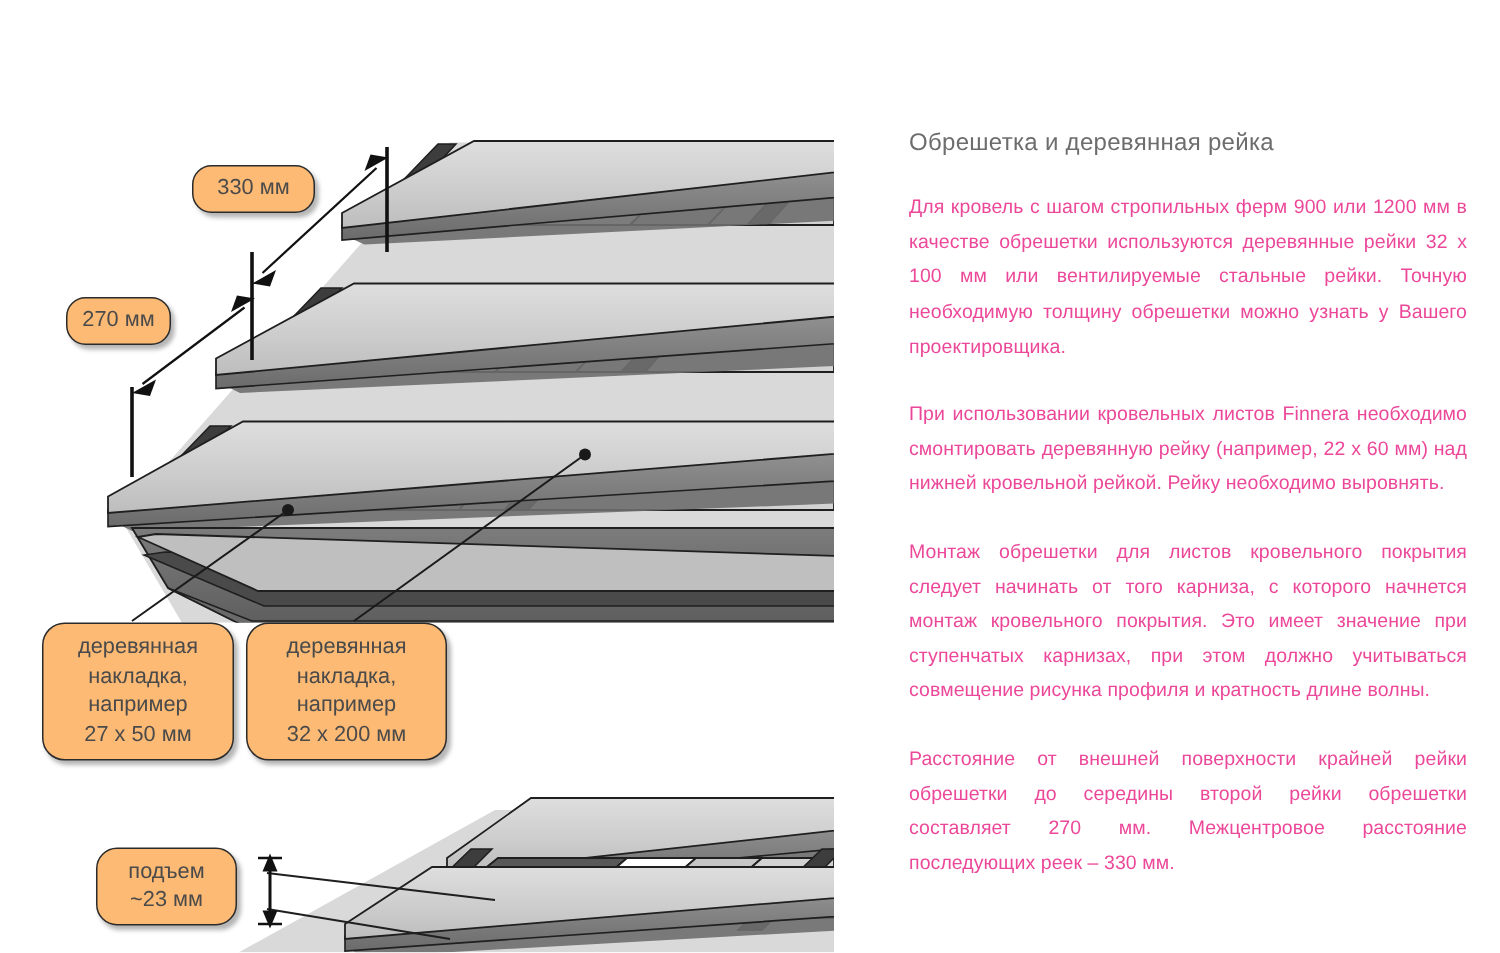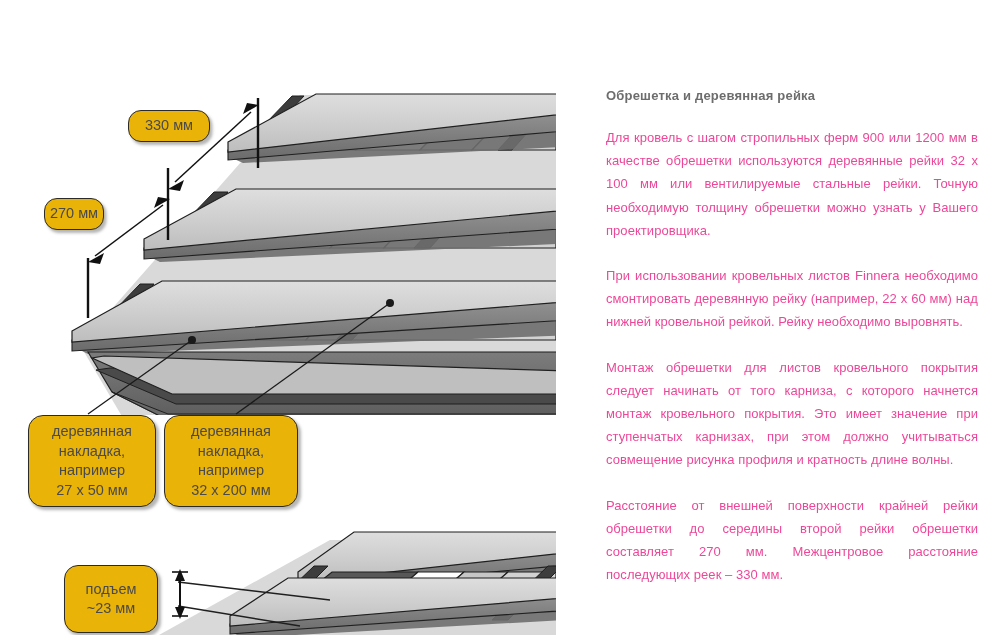--- a/index.html
+++ b/index.html
@@ -39,64 +39,64 @@
   }
 
   
   #text-column {
     position: absolute;
     left: 606px;
     top: 88px;
     width: 372px;
   }
   #article-heading {
-    font-size: 13px;
+    font-size: 16px;
     color: #6d6d6d;
     letter-spacing: 0.2px;
     margin: 0 0 22px 0;
-    font-weight: bold;
+    font-weight: normal;
     line-height: 16px;
   }
   .article-paragraph {
     font-size: 13px;
     color: #ec4899;
     text-align: justify;
     line-height: 23.2px;
     margin: 0 0 22px 0;
     letter-spacing: 0.05px;
   }
   .article-paragraph:last-child {
     margin-bottom: 16px;
   }
 
   
   .callout {
     position: absolute;
     box-sizing: border-box;
-    background: #eab308;
+    background: #fdba74;
     border: 1.6px solid #2b2b2b;
     border-radius: 13px;
     box-shadow: 2.5px 3px 3px rgba(90,90,90,0.45);
     color: #4a4a4a;
     font-size: 14.5px;
     text-align: center;
     display: flex;
     flex-direction: column;
     align-items: center;
     justify-content: center;
     line-height: 19.5px;
     z-index: 5;
   }
   .callout span { display: block; white-space: nowrap; }
 
   #callout-330 { left: 128px; top: 110px; width: 82px;  height: 32px; }
-  #callout-270 { left: 44px;  top: 198px; width: 60px;  height: 32px; }
+  #callout-270 { left: 44px;  top: 198px; width: 70px;  height: 32px; }
   #callout-rail-22x50  { left: 28px;  top: 415px; width: 128px; height: 92px; border-radius: 15px; }
   #callout-rail-32x100 { left: 164px; top: 415px; width: 134px; height: 92px; border-radius: 15px; }
-  #callout-rise { left: 64px; top: 565px; width: 94px; height: 68px; border-radius: 14px; }
+  #callout-rise { left: 64px; top: 565px; width: 94px; height: 52px; border-radius: 14px; }
 </style>
 </head>
 <body>
 
 <div id="page">
 
   <div id="illustration-column">
 
     <svg id="illustration-svg" width="590" height="635" viewBox="0 0 590 635">
       <defs>

